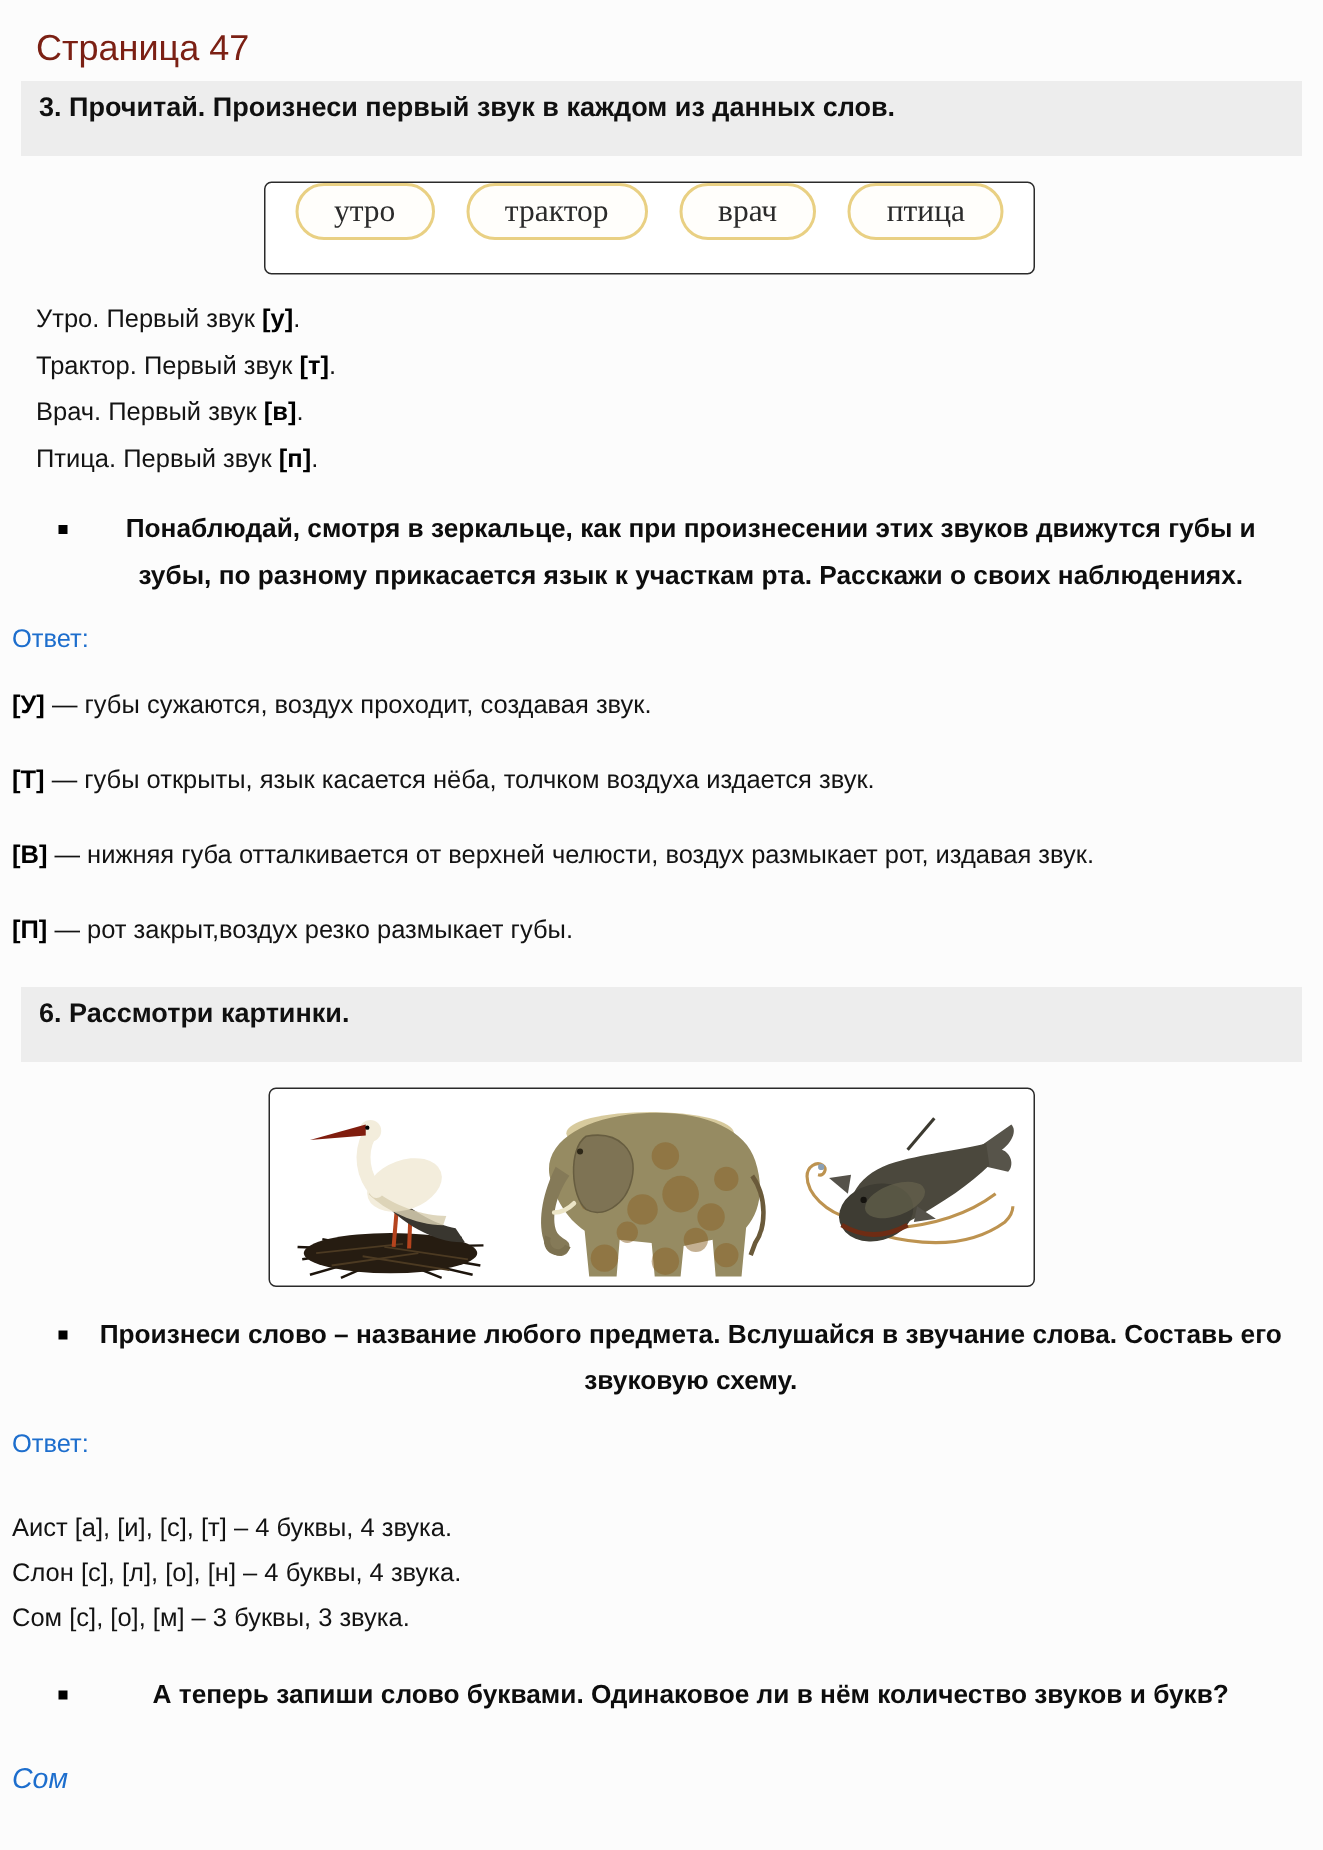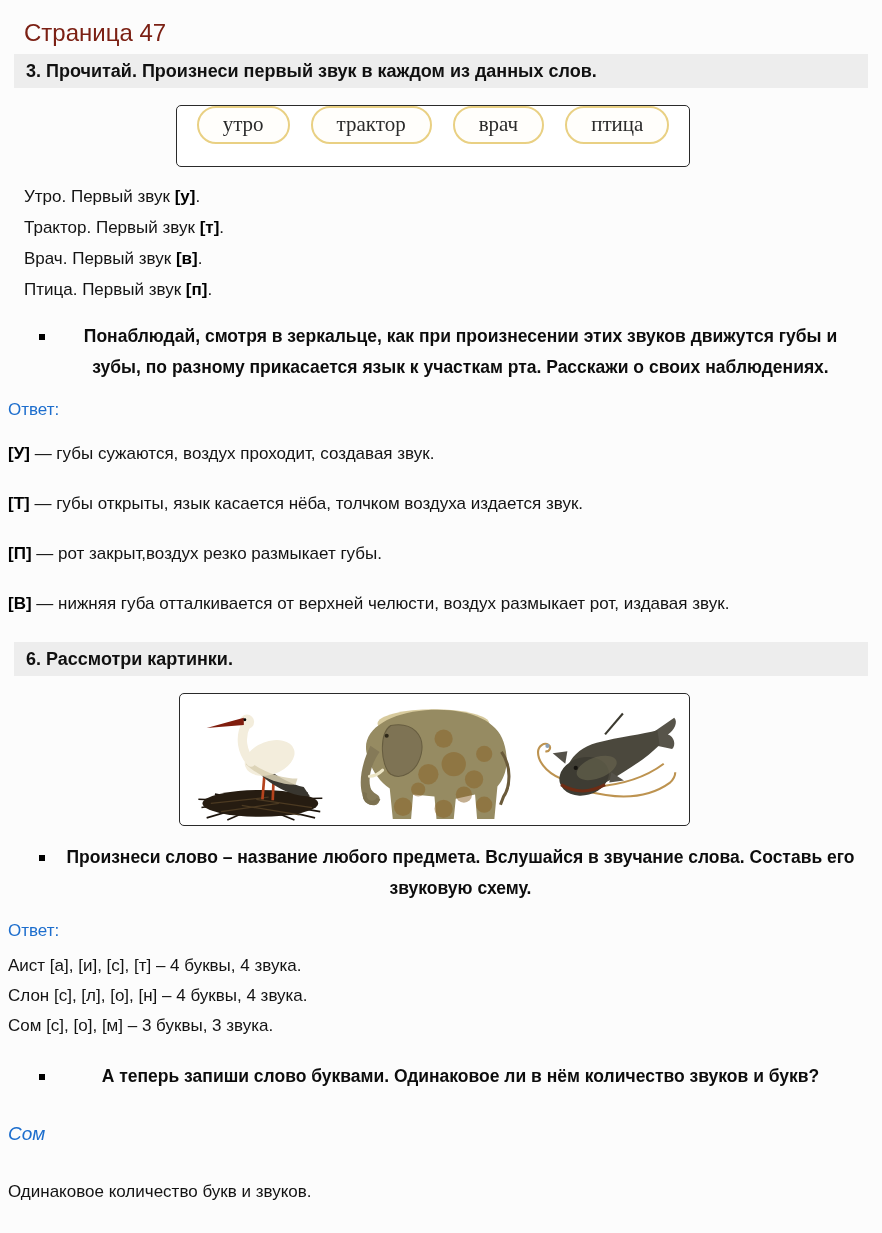--- a/index.html
+++ b/index.html
@@ -15,21 +15,21 @@
     margin: 0 0 0 24px;
     padding-top: 20px;
     font-size: 24px;
     line-height: 26px;
     font-weight: normal;
     color: #7b2014;
   }
   .task-bar {
     margin: 8px 14px 0 14px;
     background: #ededed;
-    height: 34px;
+    height: 50px;
     line-height: 34px;
     padding-left: 12px;
     font-weight: bold;
     font-size: 18px;
     color: #101010;
   }
   .frame-box {
     background: #ffffff;
     border: 1px solid #2a2a2a;
     border-radius: 5px;
@@ -85,21 +85,21 @@
   .img-box {
     margin: 17px 0 0 179px;
     width: 511px;
     height: 133px;
     display: flex;
     align-items: flex-end;
     justify-content: space-between;
     padding: 0;
   }
   .img-box svg { display: block; }
-  .word-analysis { margin-top: 8px; }
+  .word-analysis { margin-top: 29px; }
   .word-analysis p { margin: 0 0 0 8px; line-height: 30px; }
   .word-answer {
     margin: 30px 0 0 8px;
     color: #1d6ecd;
     font-style: italic;
     font-size: 19px;
     line-height: 24px;
   }
   .conclusion { margin: 34px 0 0 8px; line-height: 24px; }
   b { color: #000; }
@@ -125,22 +125,22 @@
   <p><span>Птица. Первый звук </span><b>[п]</b><span>.</span></p>
 </div>
 
 <div class="bullet">Понаблюдай, смотря в зеркальце, как при произнесении этих звуков движутся губы и зубы, по разному прикасается язык к участкам рта. Расскажи о своих наблюдениях.</div>
 
 <p class="answer-label">Ответ:</p>
 
 <div class="observations">
   <p><b>[У]</b><span> — губы сужаются, воздух проходит, создавая звук.</span></p>
   <p><b>[Т]</b><span> — губы открыты, язык касается нёба, толчком воздуха издается звук.</span></p>
+  <p><b>[В]</b><span> — нижняя губа отталкивается от верхней челюсти, воздух размыкает рот, издавая звук.</span></p>
   <p><b>[П]</b><span> — рот закрыт,воздух резко размыкает губы.</span></p>
-  <p><b>[В]</b><span> — нижняя губа отталкивается от верхней челюсти, воздух размыкает рот, издавая звук.</span></p>
 </div>
 
 <div class="task-bar" style="margin-top:26px">6. Рассмотри картинки.</div>
 
 <div class="img-box frame-box">
 
   <svg width="138" height="126" viewBox="0 0 125 122" style="margin:0 0 3px 12px">
     <g stroke="#1c140c" stroke-width="1.6">
       <line x1="5" y1="108" x2="60" y2="100"></line>
         <line x1="120" y1="112" x2="62" y2="102"></line>

